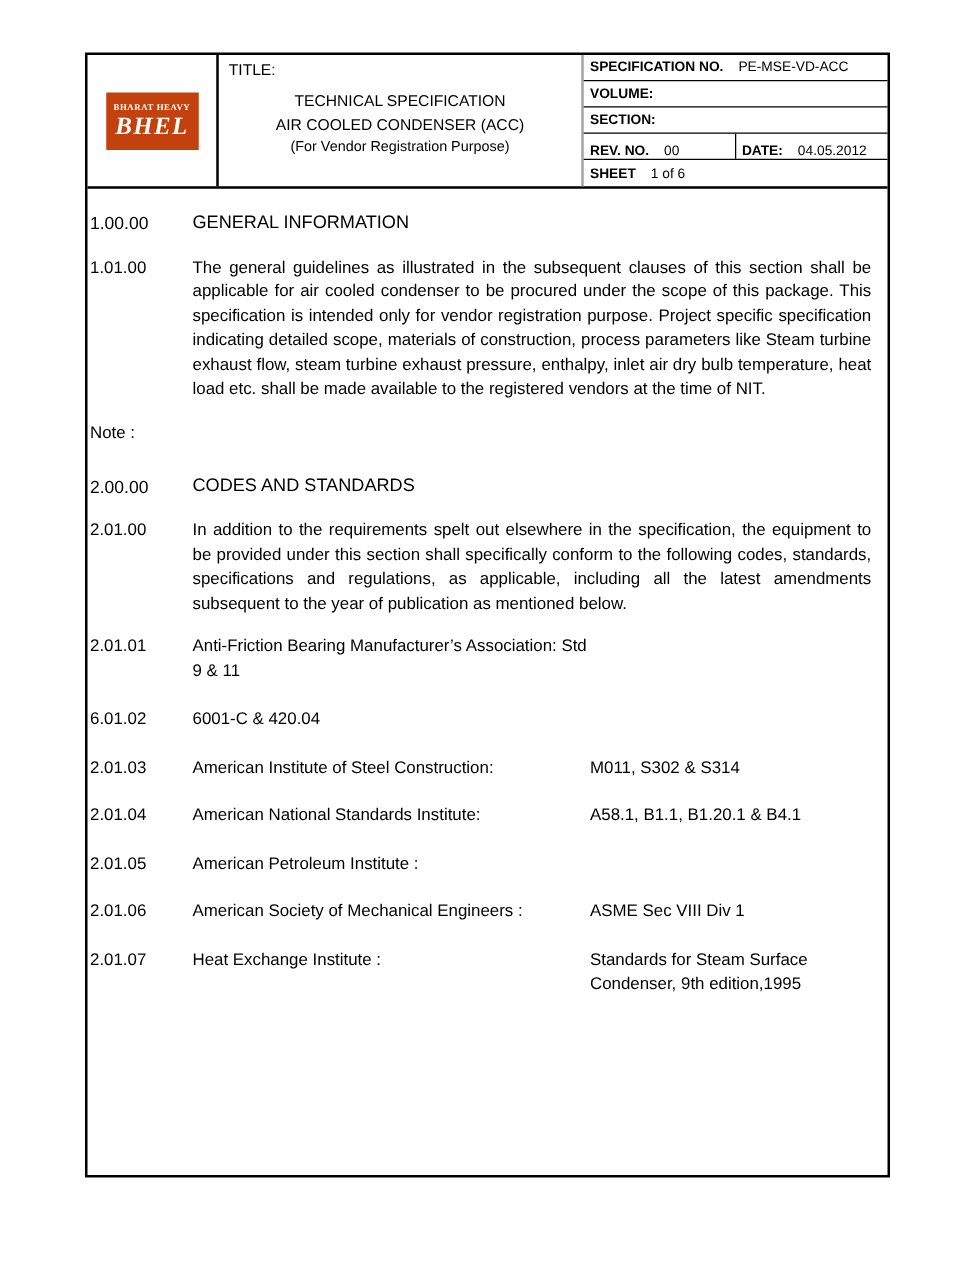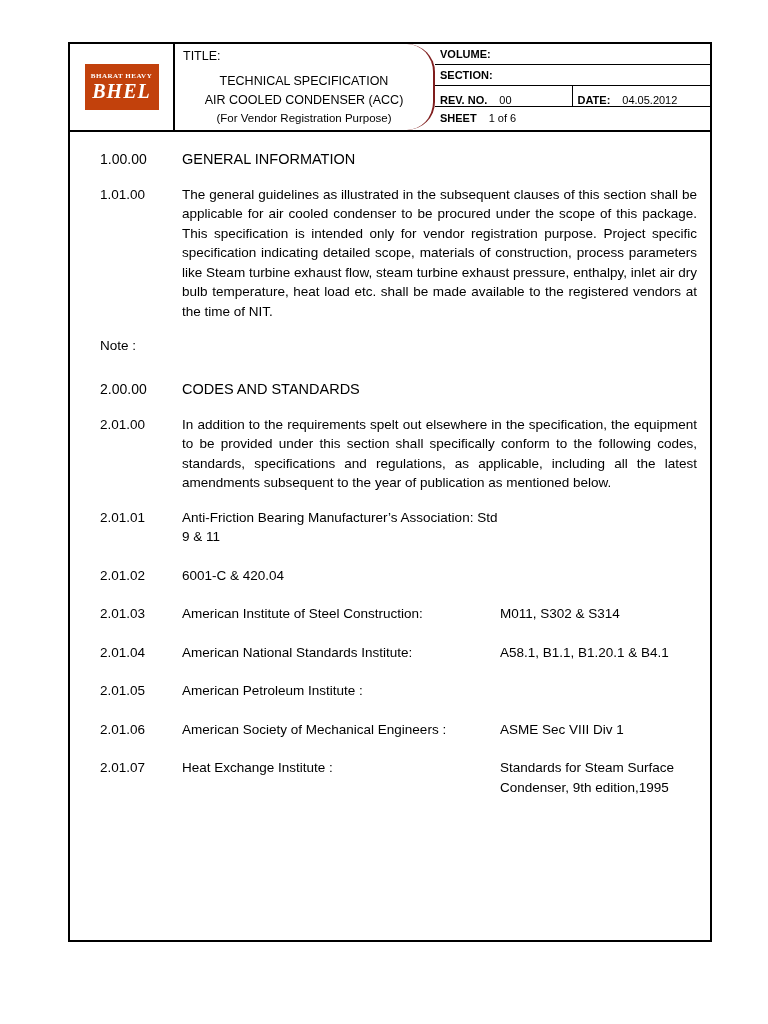--- a/index.html
+++ b/index.html
@@ -62,26 +62,25 @@
   }
   .logo-main {
     font-size: 20px;
     font-weight: bold;
     font-family: "Liberation Serif", serif;
     line-height: 21px;
     letter-spacing: 1px;
     font-style: italic;
   }
   .hdr-title {
-    width: 260px;
-    border-right: 2px solid #7f1d1d;
+    width: 292px;
+    border-right: 2px solid #a3a3a3;
     box-sizing: border-box;
     padding: 5px 8px 6px 8px;
     font-size: 12.5px;
-    border-radius: 28px;
   }
   .hdr-title .t-label {
     font-size: 12.5px;
     margin-bottom: 9px;
   }
   .hdr-title .t-center {
     text-align: center;
     line-height: 19px;
   }
   .hdr-title .t-small {
@@ -117,21 +116,21 @@
     display: flex;
     align-items: flex-end;
     width: 50%;
     height: 100%;
     box-sizing: border-box;
   }
   .cell-half.bordered { border-right: 1.5px solid #000; }
 
   
   .body {
-    padding: 18px 13px 0 30px;
+    padding: 18px 13px 0 2px;
     box-sizing: border-box;
   }
   .clause {
     display: flex;
     margin-bottom: 15px;
   }
   .clause .num {
     width: 82px;
     flex: 0 0 82px;
     font-size: 13.5px;
@@ -185,20 +184,24 @@
     </div>
 
     <div class="hdr-title">
       <div class="t-label">TITLE:</div>
       <div class="t-center">TECHNICAL SPECIFICATION</div>
       <div class="t-center">AIR COOLED CONDENSER (ACC)</div>
       <div class="t-small">(For Vendor Registration Purpose)</div>
     </div>
 
     <div class="hdr-right">
+      <div class="hdr-row">
+        <span class="lab">SPECIFICATION NO.</span>
+        <span class="val">PE-MSE-VD-ACC</span>
+      </div>
       <div class="hdr-row">
         <span class="lab">VOLUME:</span>
         <span class="val"></span>
       </div>
       <div class="hdr-row">
         <span class="lab">SECTION:</span>
         <span class="val"></span>
       </div>
       <div class="hdr-row">
         <span class="cell-half bordered">
@@ -244,21 +247,21 @@
       <div class="num">2.01.00</div>
       <div class="txt">In addition to the requirements spelt out elsewhere in the specification, the equipment to be provided under this section shall specifically conform to the following codes, standards, specifications and regulations, as applicable, including all the latest amendments subsequent to the year of publication as mentioned below.</div>
     </div>
 
     <div class="std-row">
       <div class="num">2.01.01</div>
       <div class="name">Anti-Friction Bearing Manufacturer’s Association: Std 9 &amp; 11</div>
       <div class="value"></div>
     </div>
     <div class="std-row">
-      <div class="num">2.01.02</div>
+      <div class="num">6.01.02</div>
       <div class="value">6001-C &amp; 420.04</div>
     </div>
     <div class="std-row">
       <div class="num">2.01.03</div>
       <div class="name">American Institute of Steel Construction:</div>
       <div class="value">M011, S302 &amp; S314</div>
     </div>
     <div class="std-row">
       <div class="num">2.01.04</div>
       <div class="name">American National Standards Institute:</div>

